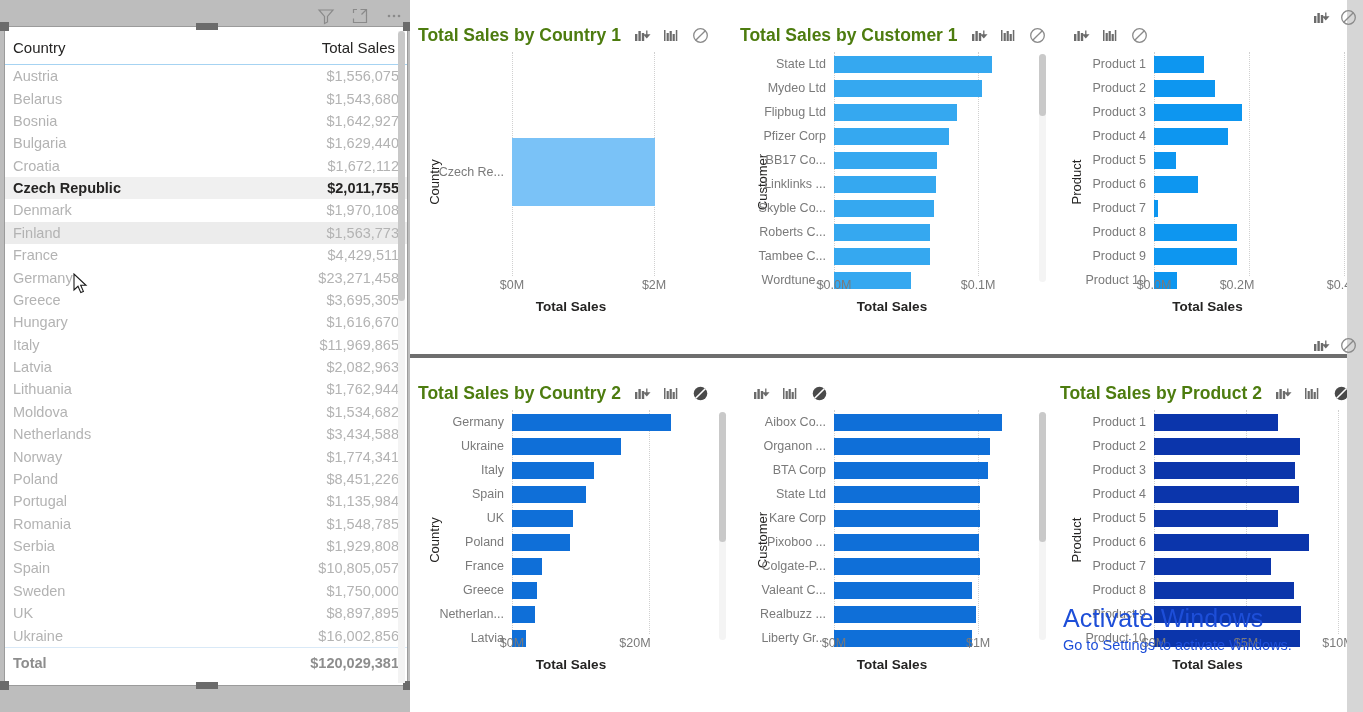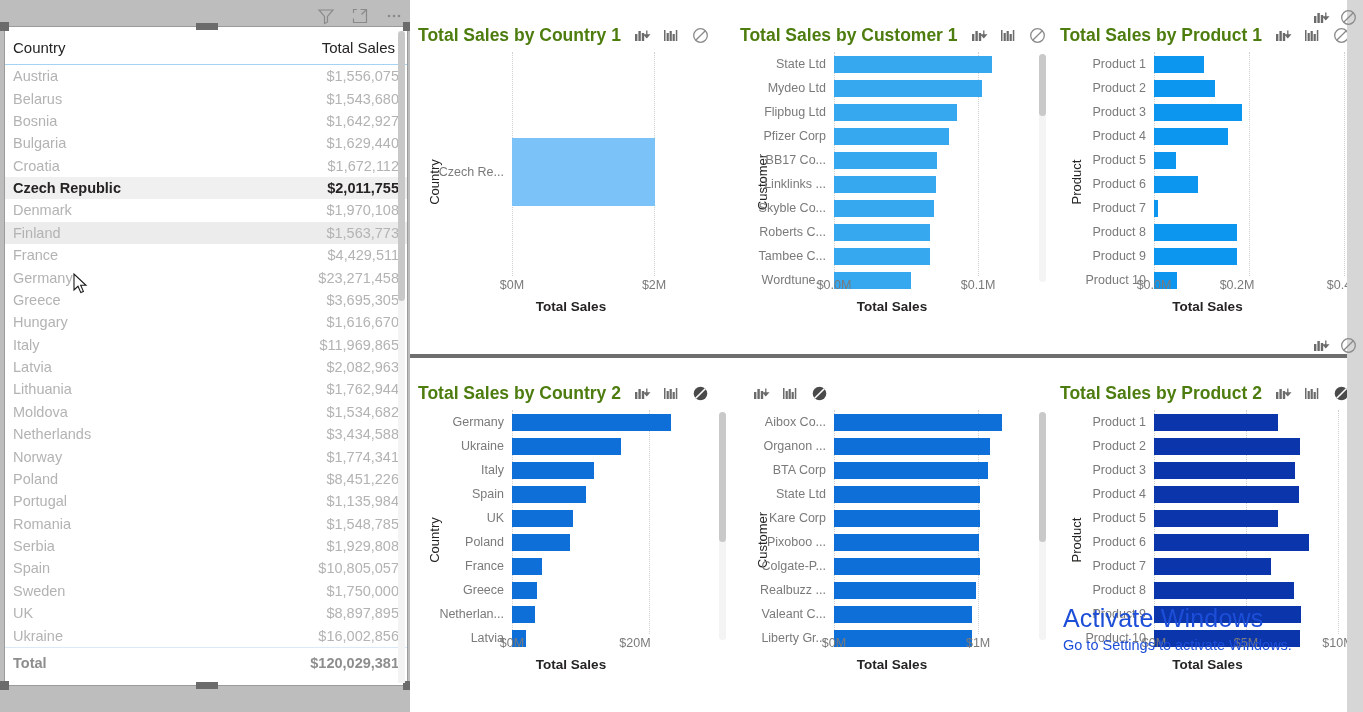--- a/index.html
+++ b/index.html
@@ -415,21 +415,20 @@
               <span class="xtick" style="left: 246.118px;">$0.1M</span>
             </div>
             <div class="axis-x-title">Total Sales</div>
             <div class="cscroll" style="right: 6px; top: 6px; height: 228px;">
               <div class="th" style="top: 0px; height: 62px;"></div>
             </div>
           </div>
         </div>
         <div class="chart r1 col3">
           <div class="chart-head">
-            <div class="chart-title">Total Sales by Product 1</div>
             <div class="head-icons">
               <div class="hicon">
                 <svg width="17" height="17" viewBox="0 0 17 17">
                   <rect x="1" y="7" width="2.4" height="7" fill="#6b6b6b"></rect>
                   <rect x="4.4" y="4" width="2.4" height="10" fill="#6b6b6b"></rect>
                   <rect x="7.8" y="6" width="2.4" height="8" fill="#6b6b6b"></rect>
                   <path d="M12.8 3.5v6M12.8 10.5l-2.3-2.6h4.6z" stroke="#6b6b6b" stroke-width="1.3" fill="#6b6b6b"></path>
                 </svg>
               </div>
               <div class="hicon">
@@ -644,26 +643,26 @@
               </div>
               <div class="barrow" style="height: 24px;">
                 <div class="cat" style="width: 102px;">Pixoboo ...</div>
                 <div class="bar" style="width: 144.838px; background: rgb(15, 111, 216); height: 17px;"></div>
               </div>
               <div class="barrow" style="height: 24px;">
                 <div class="cat" style="width: 102px;">Colgate-P...</div>
                 <div class="bar" style="width: 145.559px; background: rgb(15, 111, 216); height: 17px;"></div>
               </div>
               <div class="barrow" style="height: 24px;">
+                <div class="cat" style="width: 102px;">Valeant C...</div>
+                <div class="bar" style="width: 137.632px; background: rgb(15, 111, 216); height: 17px;"></div>
+              </div>
+              <div class="barrow" style="height: 24px;">
                 <div class="cat" style="width: 102px;">Realbuzz ...</div>
                 <div class="bar" style="width: 141.956px; background: rgb(15, 111, 216); height: 17px;"></div>
-              </div>
-              <div class="barrow" style="height: 24px;">
-                <div class="cat" style="width: 102px;">Valeant C...</div>
-                <div class="bar" style="width: 137.632px; background: rgb(15, 111, 216); height: 17px;"></div>
               </div>
               <div class="barrow" style="height: 24px;">
                 <div class="cat" style="width: 102px;">Liberty Gr...</div>
                 <div class="bar" style="width: 137.632px; background: rgb(15, 111, 216); height: 17px;"></div>
               </div>
             </div>
             <div class="xticks">
               <span class="xtick" style="left: 102px;">$0M</span>
               <span class="xtick" style="left: 246.118px;">$1M</span>
             </div>

